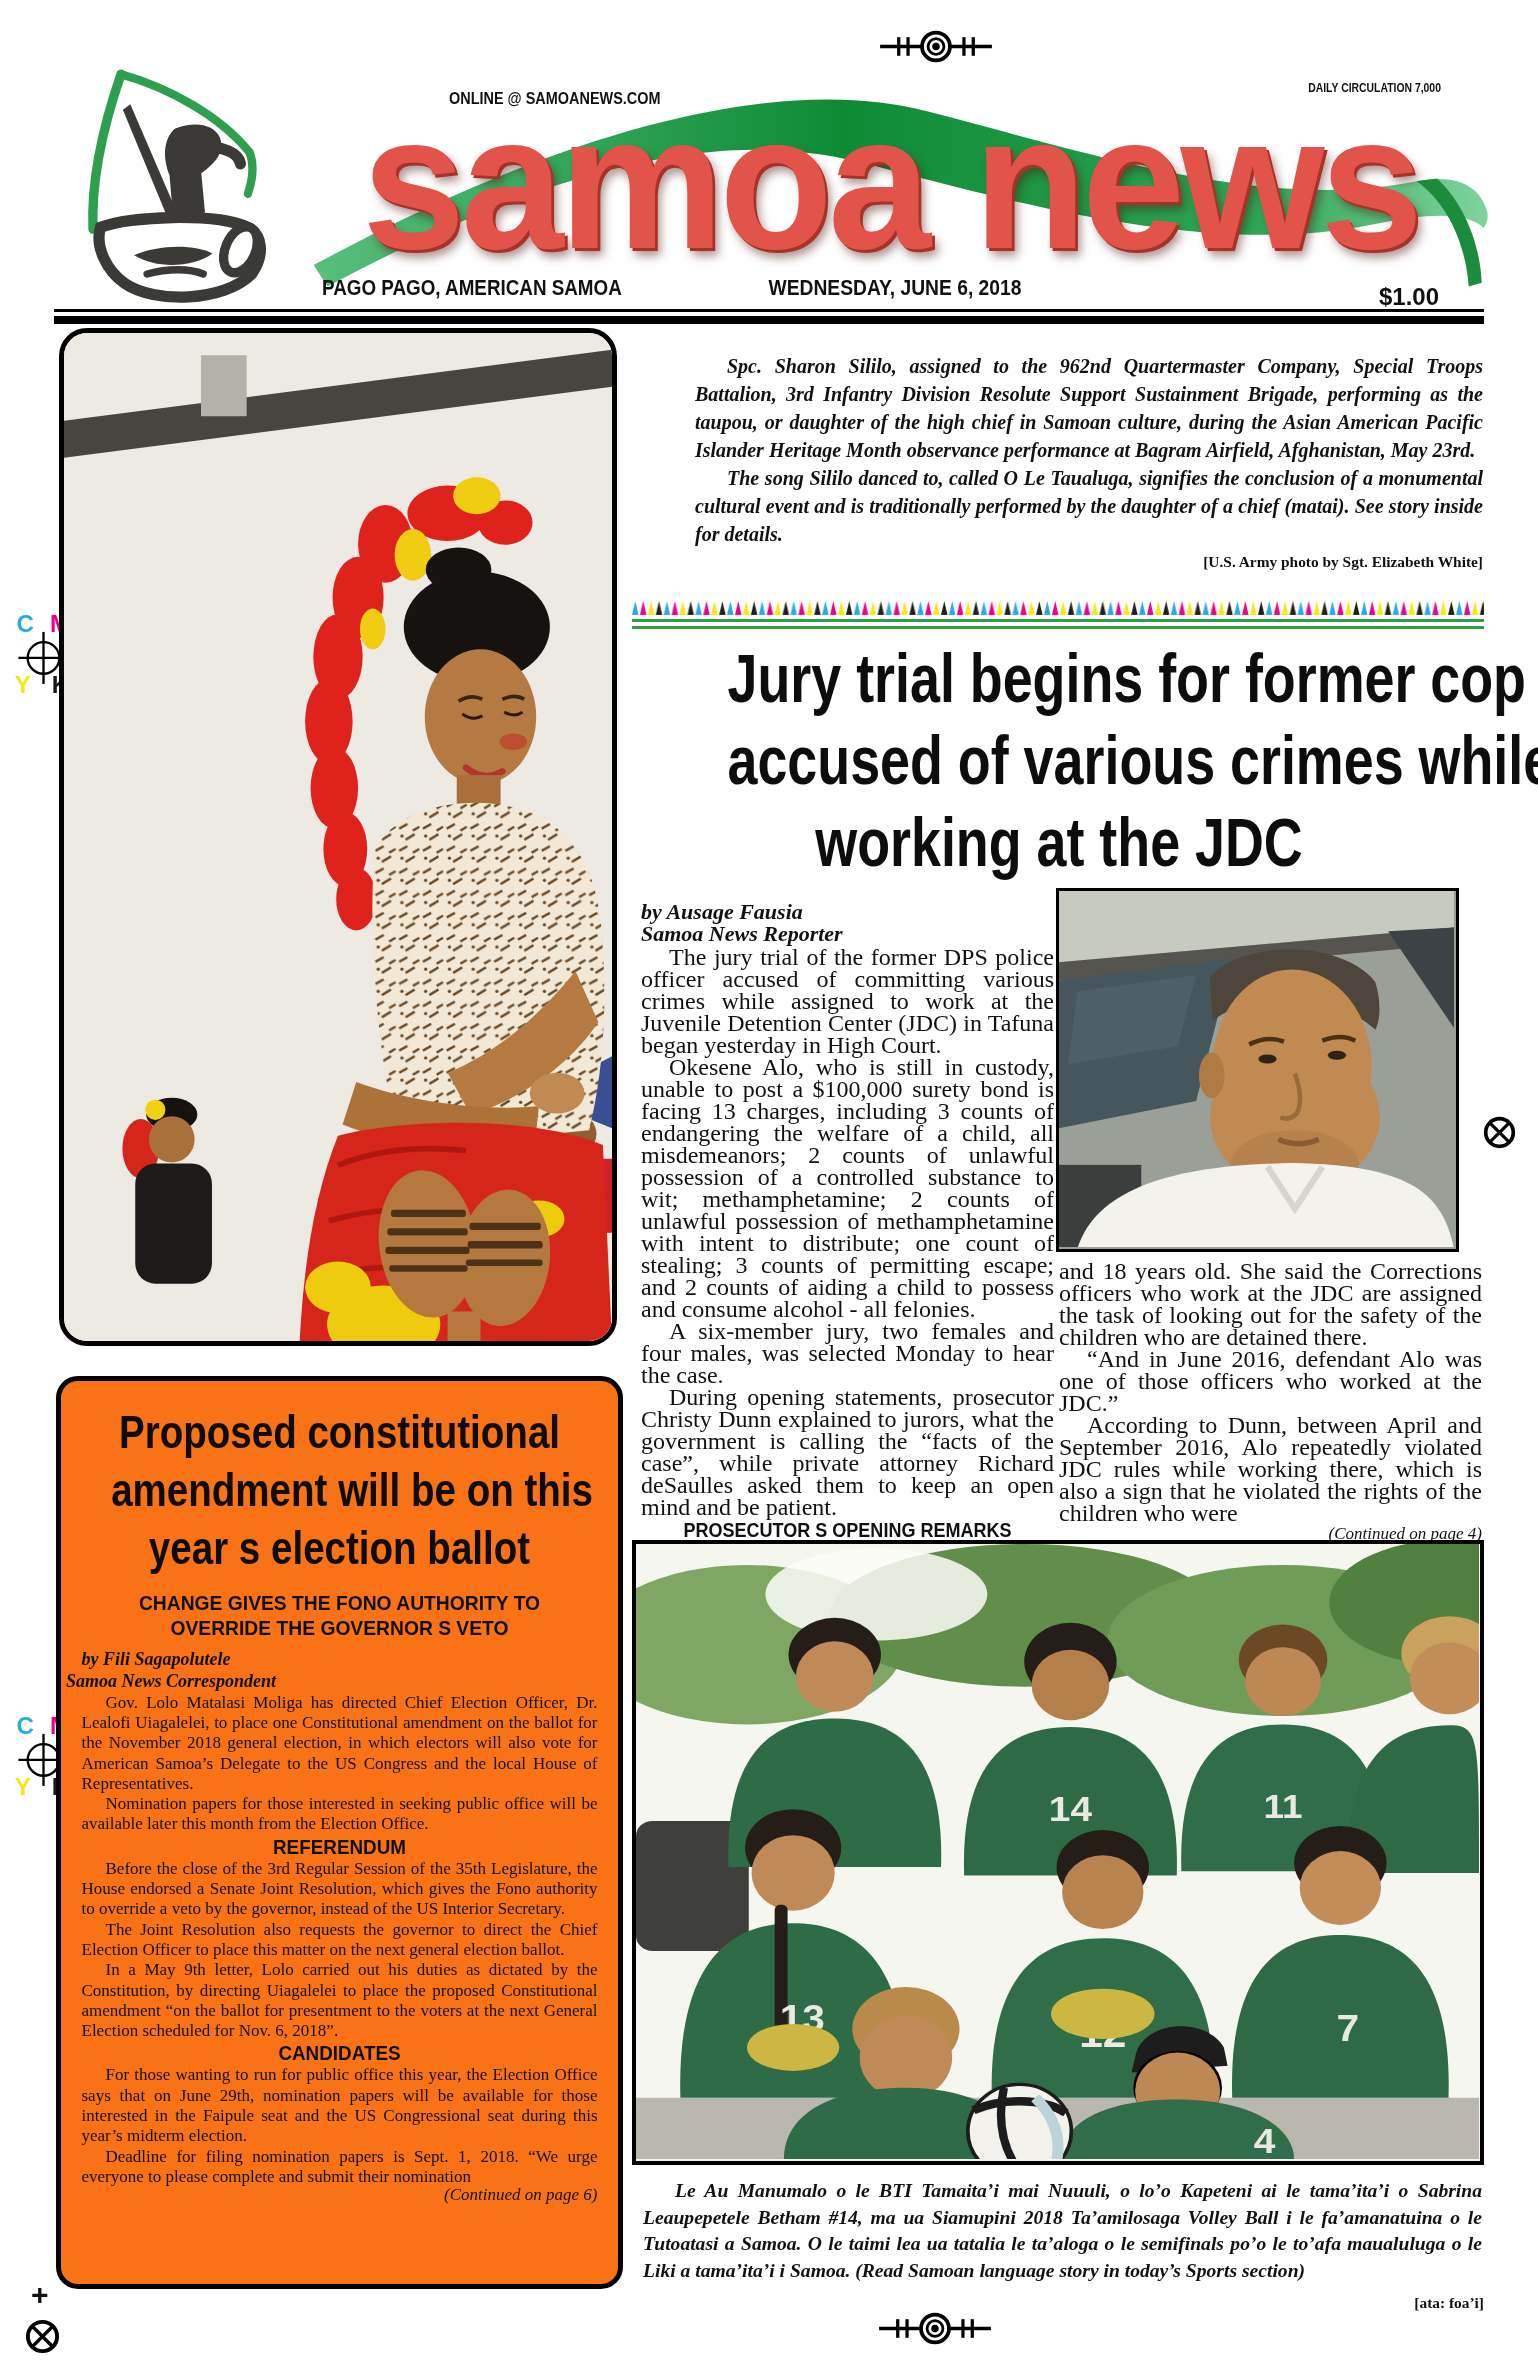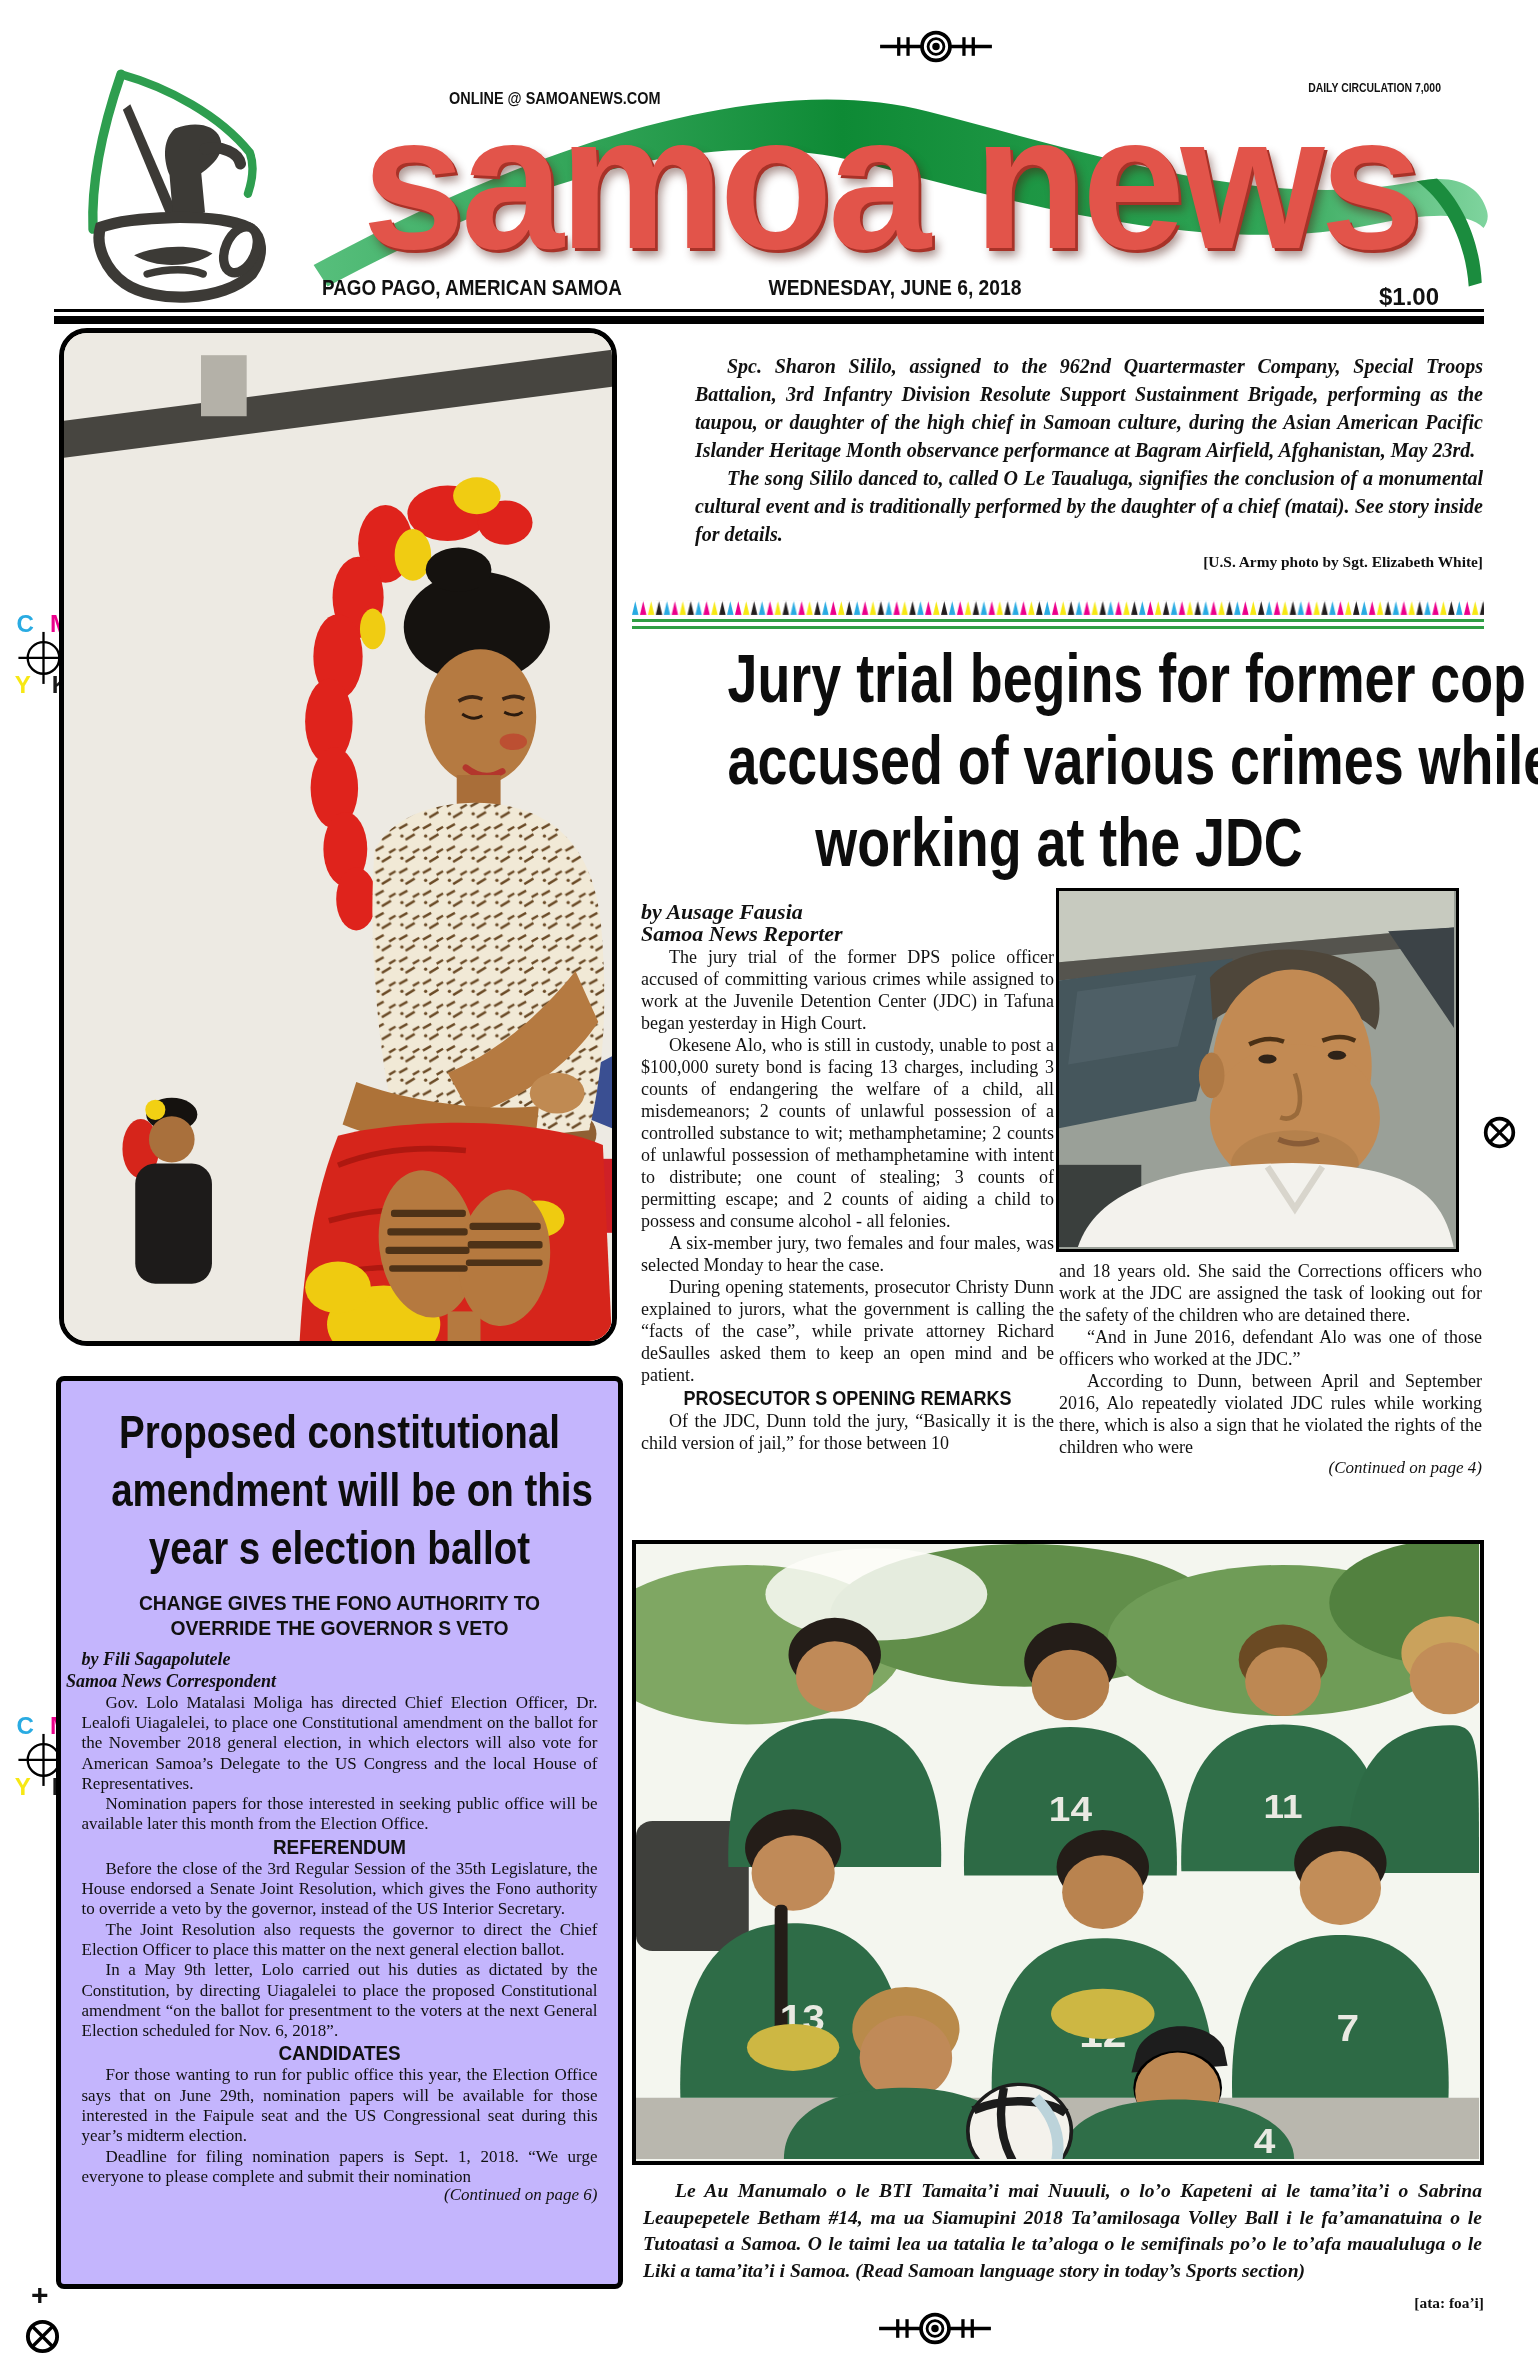--- a/index.html
+++ b/index.html
@@ -14,38 +14,38 @@
       transform:scaleX(.97);transform-origin:50% 50%;text-align:center;line-height:200px;}
   .rule{background:#000;}
   
   .hl-line{font-family:"Liberation Sans",sans-serif;font-weight:bold;white-space:nowrap;
       text-align:center;transform:scaleX(.78);transform-origin:50% 50%;color:#0d0d0d;}
   .jury-hl{font-size:69px;line-height:82px;width:850px;}
   .amend-hl{font-size:47px;line-height:58px;width:100%;transform:scaleX(.82);}
   .amend-sub{font-family:"Liberation Sans",sans-serif;font-weight:bold;font-size:20.5px;
       line-height:25px;text-align:center;transform:scaleX(.94);transform-origin:50% 50%;}
   
-  .bodycopy{font-size:18px;line-height:22px;text-align:justify;}
+  .bodycopy{font-size:24px;line-height:22px;text-align:justify;}
   .bodycopy p{margin:0;text-indent:28px;}
   .amend-body{font-size:17px;line-height:20.3px;text-align:justify;padding:0 20.5px;}
   .amend-body p{margin:0;text-indent:24px;}
   .byline{font-style:italic;font-weight:bold;font-size:22px;line-height:22.4px;}
   .col-subhead{font-family:"Liberation Sans",sans-serif;font-weight:bold;font-size:19.6px;
       line-height:24px;text-align:center;transform:scaleX(.92);transform-origin:50% 50%;}
   .continued{font-style:italic;text-align:right;font-size:17px;}
   
   .capital{font-style:italic;font-weight:600;text-align:justify;}
   .top-caption{font-size:20px;line-height:28px;}
   .top-caption p{margin:0;text-indent:32px;}
   .vb-caption{font-size:19.6px;line-height:26.6px;}
   .vb-caption p{margin:2px;text-indent:32px;}
   .credit{font-style:normal;font-weight:bold;font-size:15.4px;text-align:right;}
   
   .photo{border:5.6px solid #000;background:#eceae4;overflow:hidden;}
-  .cream-box{background:#c4b5fd;border:5.6px solid #000;border-radius:8px;box-sizing:border-box;}
+  .cream-box{background:#f97316;border:5.6px solid #000;border-radius:22px;box-sizing:border-box;}
   .greenline{background:#2f9e44;}
 </style>
 </head>
 <body>
 
 <svg class="abs" style="left:880px;top:26px;" width="112" height="41" viewBox="0 0 120 44">
   <line x1="0" y1="22" x2="120" y2="22" stroke="#000" stroke-width="3.5"></line>
   <line x1="20" y1="12" x2="20" y2="32" stroke="#000" stroke-width="3.5"></line>
   <line x1="30" y1="12" x2="30" y2="32" stroke="#000" stroke-width="3.5"></line>
   <line x1="90" y1="12" x2="90" y2="32" stroke="#000" stroke-width="3.5"></line>

